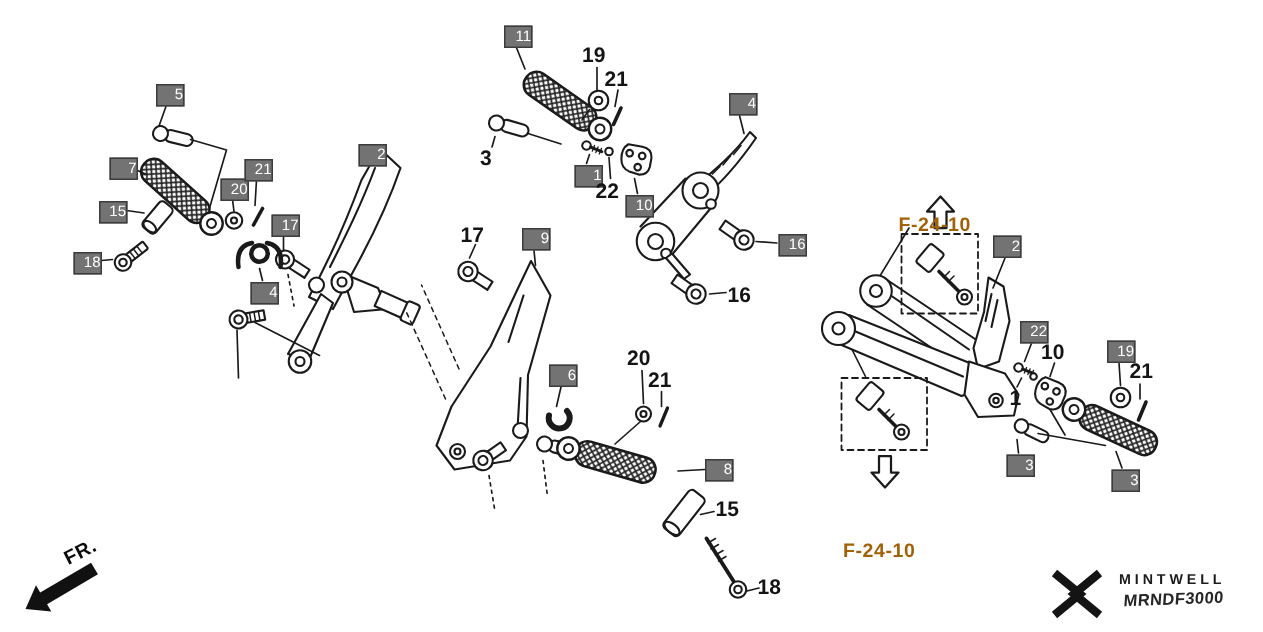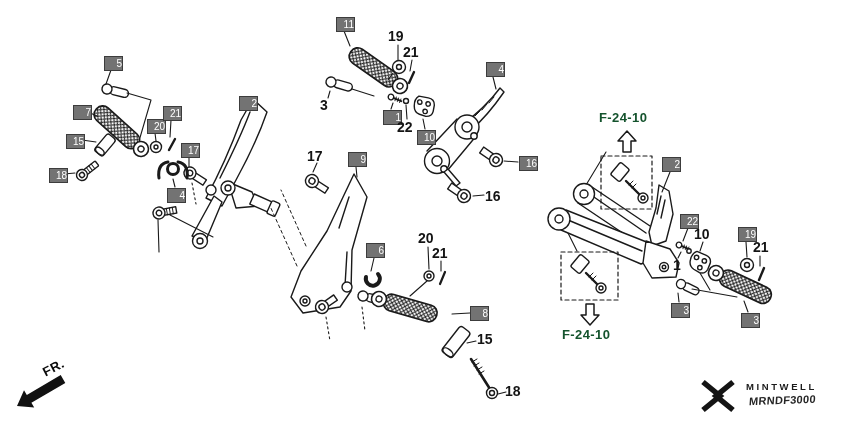--- a/index.html
+++ b/index.html
@@ -2,21 +2,21 @@
 <html><head>
 <meta charset="utf-8">
 <style>
   html,body{margin:0;padding:0;background:#fff;}
   .canvas{position:relative;width:842px;height:421px;background:#fff;overflow:hidden;
           font-family:"Liberation Sans",sans-serif;}
   .art{position:absolute;left:0;top:0;}
   .co-box{position:absolute;width:17px;height:13px;background:#737373;border:1px solid #3c3c3c;
           color:#fff;font:10px/13px "Liberation Sans",sans-serif;text-align:right;cursor:default;}
   .co-txt{position:absolute;font:bold 14px "Liberation Sans",sans-serif;color:#141414;white-space:nowrap;}
-  .ref{position:absolute;font:bold 13px "Liberation Sans",sans-serif;color:#14532d;letter-spacing:.4px;white-space:nowrap;}
+  .ref{position:absolute;font:bold 13px "Liberation Sans",sans-serif;color:#a16207;letter-spacing:.4px;white-space:nowrap;margin-top:32px;}
   .fr{position:absolute;left:40px;top:366px;font:bold 13px "Liberation Sans",sans-serif;color:#0a0a0a;
       transform:rotate(-27deg);transform-origin:left top;letter-spacing:.5px;}
   .brand{position:absolute;left:746px;top:381px;font:bold 9.5px "Liberation Sans",sans-serif;color:#1b1b1b;
          letter-spacing:2.6px;}
   .code{position:absolute;left:749px;top:394px;font:bold 11px "Liberation Sans",sans-serif;color:#262626;
         transform:rotate(-2deg) skewX(-6deg);letter-spacing:.3px;}
 </style>
 </head>
 <body>
 

